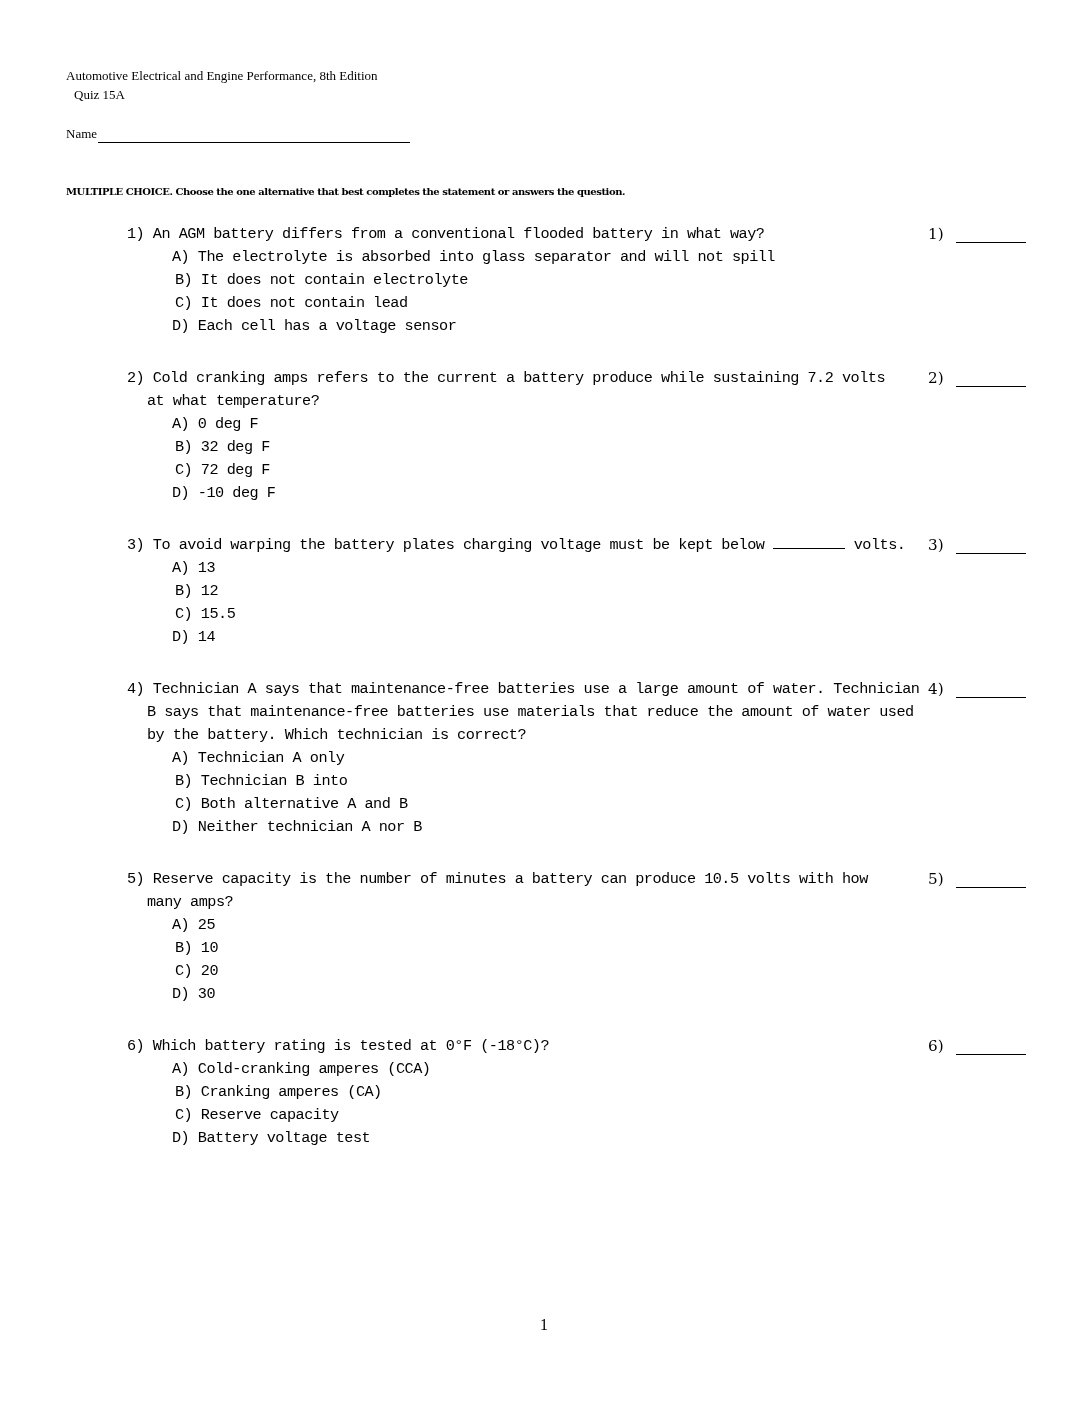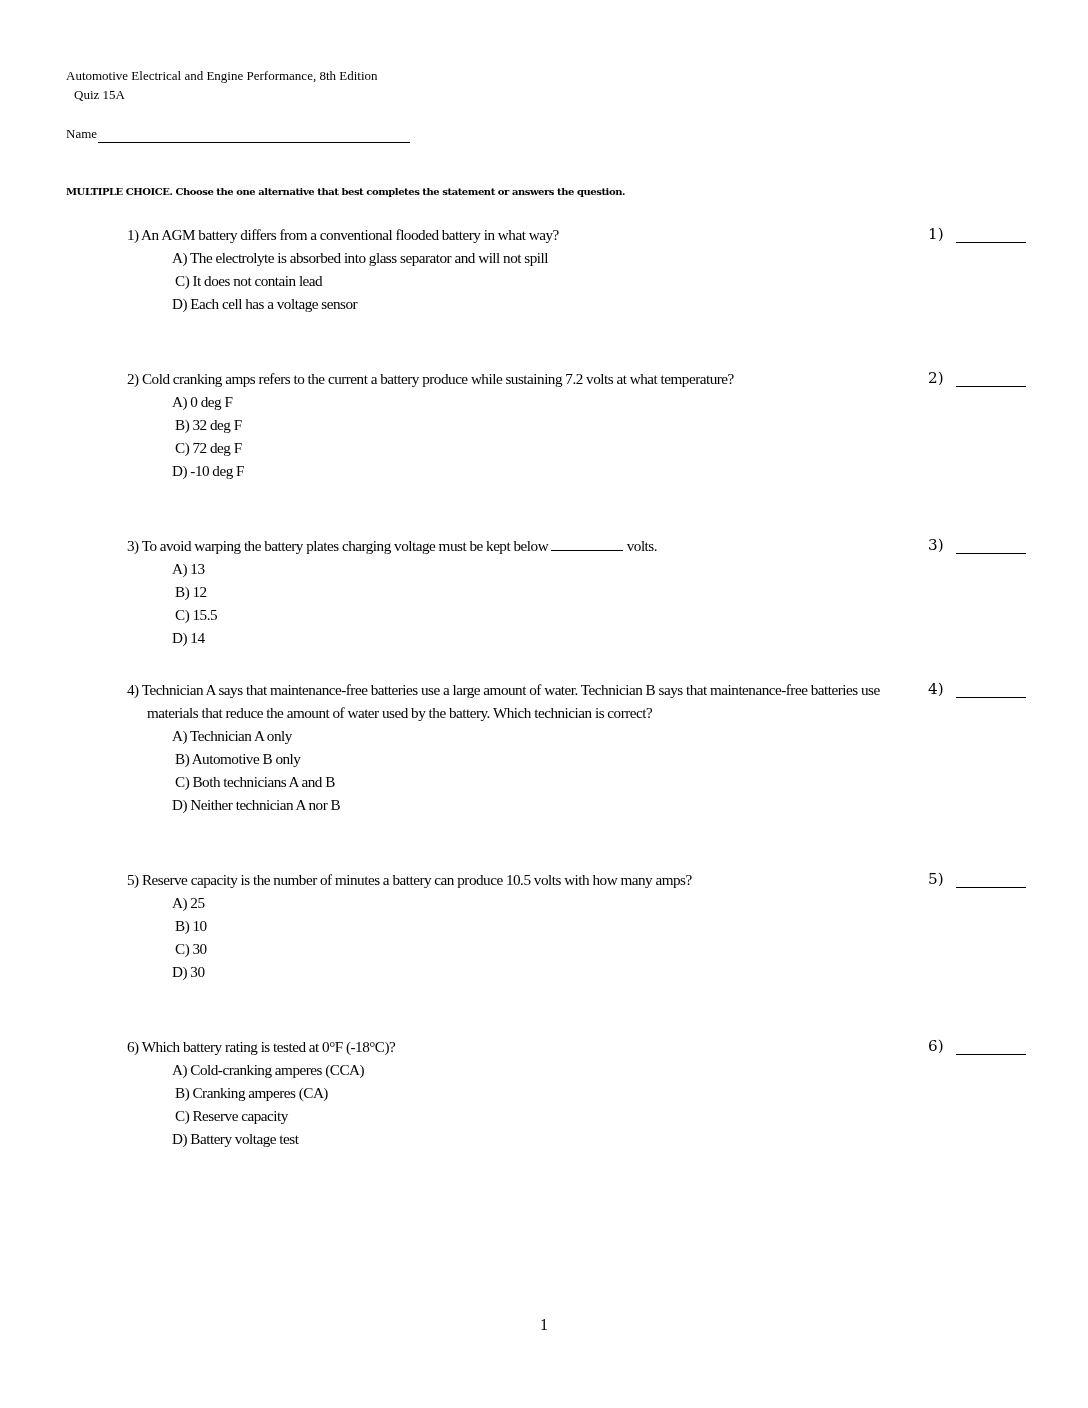--- a/index.html
+++ b/index.html
@@ -3,21 +3,21 @@
 <meta charset="utf-8">
 <style>
   html, body { margin: 0; padding: 0; background: #ffffff; }
   body { width: 1088px; height: 1408px; position: relative; overflow: hidden; color: #000; }
   .hdr { position: absolute; left: 66px; font-family: "Liberation Serif", serif; font-size: 13px; line-height: 18px; }
   #title { top: 67px; }
   #quiz { top: 86px; margin-left: 8px; }
   #name-row { top: 125px; display: flex; align-items: flex-end; }
   #name-line { display: inline-block; width: 312px; border-bottom: 1px solid #000; height: 16px; margin-left: 1px; }
   #instructions { position: absolute; left: 66px; top: 186px; font-family: "DejaVu Serif", serif; font-weight: bold; font-size: 10px; letter-spacing: -0.45px; white-space: nowrap; }
-  .q { position: absolute; left: 127px; width: 800px; font-family: Liberation Serif, serif; font-size: 15.2px; line-height: 23px; letter-spacing: -0.5px; }
+  .q { position: absolute; left: 127px; width: 800px; font-family: Liberation Mono, monospace; font-size: 15.2px; line-height: 23px; letter-spacing: -0.5px; }
   .stem { padding-left: 20px; text-indent: -20px; width: 780px; }
   .opt { padding-left: 45px; white-space: nowrap; }
   .opt.b, .opt.c { padding-left: 48px; }
   .ansnum { position: absolute; left: 928px; font-family: "DejaVu Serif", serif; font-size: 15.2px; line-height: 23px; }
   .ansline { position: absolute; left: 956px; width: 70px; border-bottom: 1.5px solid #000; }
   .blank { display: inline-block; width: 72px; border-bottom: 1px solid #000; height: 14px; vertical-align: baseline; }
   #page-num { position: absolute; left: 540px; top: 1316px; font-family: "Liberation Serif", serif; font-size: 16px; }
 </style>
 </head>
 <body>
@@ -27,20 +27,21 @@
 <div class="hdr" id="name-row">
   <span>Name</span>
   <span id="name-line"></span>
 </div>
 
 <div id="instructions">MULTIPLE CHOICE.  Choose the one alternative that best completes the statement or answers the question.</div>
 
 <div class="q" style="top:223px">
   <div class="stem">1) An AGM battery differs from a conventional flooded battery in what way?</div>
   <div class="opt a">A) The electrolyte is absorbed into glass separator and will not spill</div>
+  <div class="opt b">B) It does not contain electrolyte</div>
   <div class="opt c">C) It does not contain lead</div>
   <div class="opt d">D) Each cell has a voltage sensor</div>
 </div>
 <div class="ansnum" style="top:223px">1)</div>
 <div class="ansline" style="top:228px;height:14px"></div>
 
 <div class="q" style="top:367px">
   <div class="stem" style="width:760px">2) Cold cranking amps refers to the current a battery produce while sustaining 7.2 volts at what temperature?</div>
   <div class="opt a">A) 0 deg F</div>
   <div class="opt b">B) 32 deg F</div>
@@ -56,32 +57,32 @@
   <div class="opt b">B) 12</div>
   <div class="opt c">C) 15.5</div>
   <div class="opt d">D) 14</div>
 </div>
 <div class="ansnum" style="top:534px">3)</div>
 <div class="ansline" style="top:539px;height:14px"></div>
 
 <div class="q" style="top:678px">
   <div class="stem">4) Technician A says that maintenance-free batteries use a large amount of water. Technician B says that maintenance-free batteries use materials that reduce the amount of water used by the battery. Which technician is correct?</div>
   <div class="opt a">A) Technician A only</div>
-  <div class="opt b">B) Automotive B only</div>
-  <div class="opt c">C) Both technicians A and B</div>
+  <div class="opt b">B) Technician B into</div>
+  <div class="opt c">C) Both alternative A and B</div>
   <div class="opt d">D) Neither technician A nor B</div>
 </div>
 <div class="ansnum" style="top:678px">4)</div>
 <div class="ansline" style="top:683px;height:14px"></div>
 
 <div class="q" style="top:868px">
   <div class="stem" style="width:745px">5) Reserve capacity is the number of minutes a battery can produce 10.5 volts with how many amps?</div>
   <div class="opt a">A) 25</div>
   <div class="opt b">B) 10</div>
-  <div class="opt c">C) 30</div>
+  <div class="opt c">C) 20</div>
   <div class="opt d">D) 30</div>
 </div>
 <div class="ansnum" style="top:868px">5)</div>
 <div class="ansline" style="top:873px;height:14px"></div>
 
 <div class="q" style="top:1035px">
   <div class="stem">6) Which battery rating is tested at 0°F (-18°C)?</div>
   <div class="opt a">A) Cold-cranking amperes (CCA)</div>
   <div class="opt b">B) Cranking amperes (CA)</div>
   <div class="opt c">C) Reserve capacity</div>

